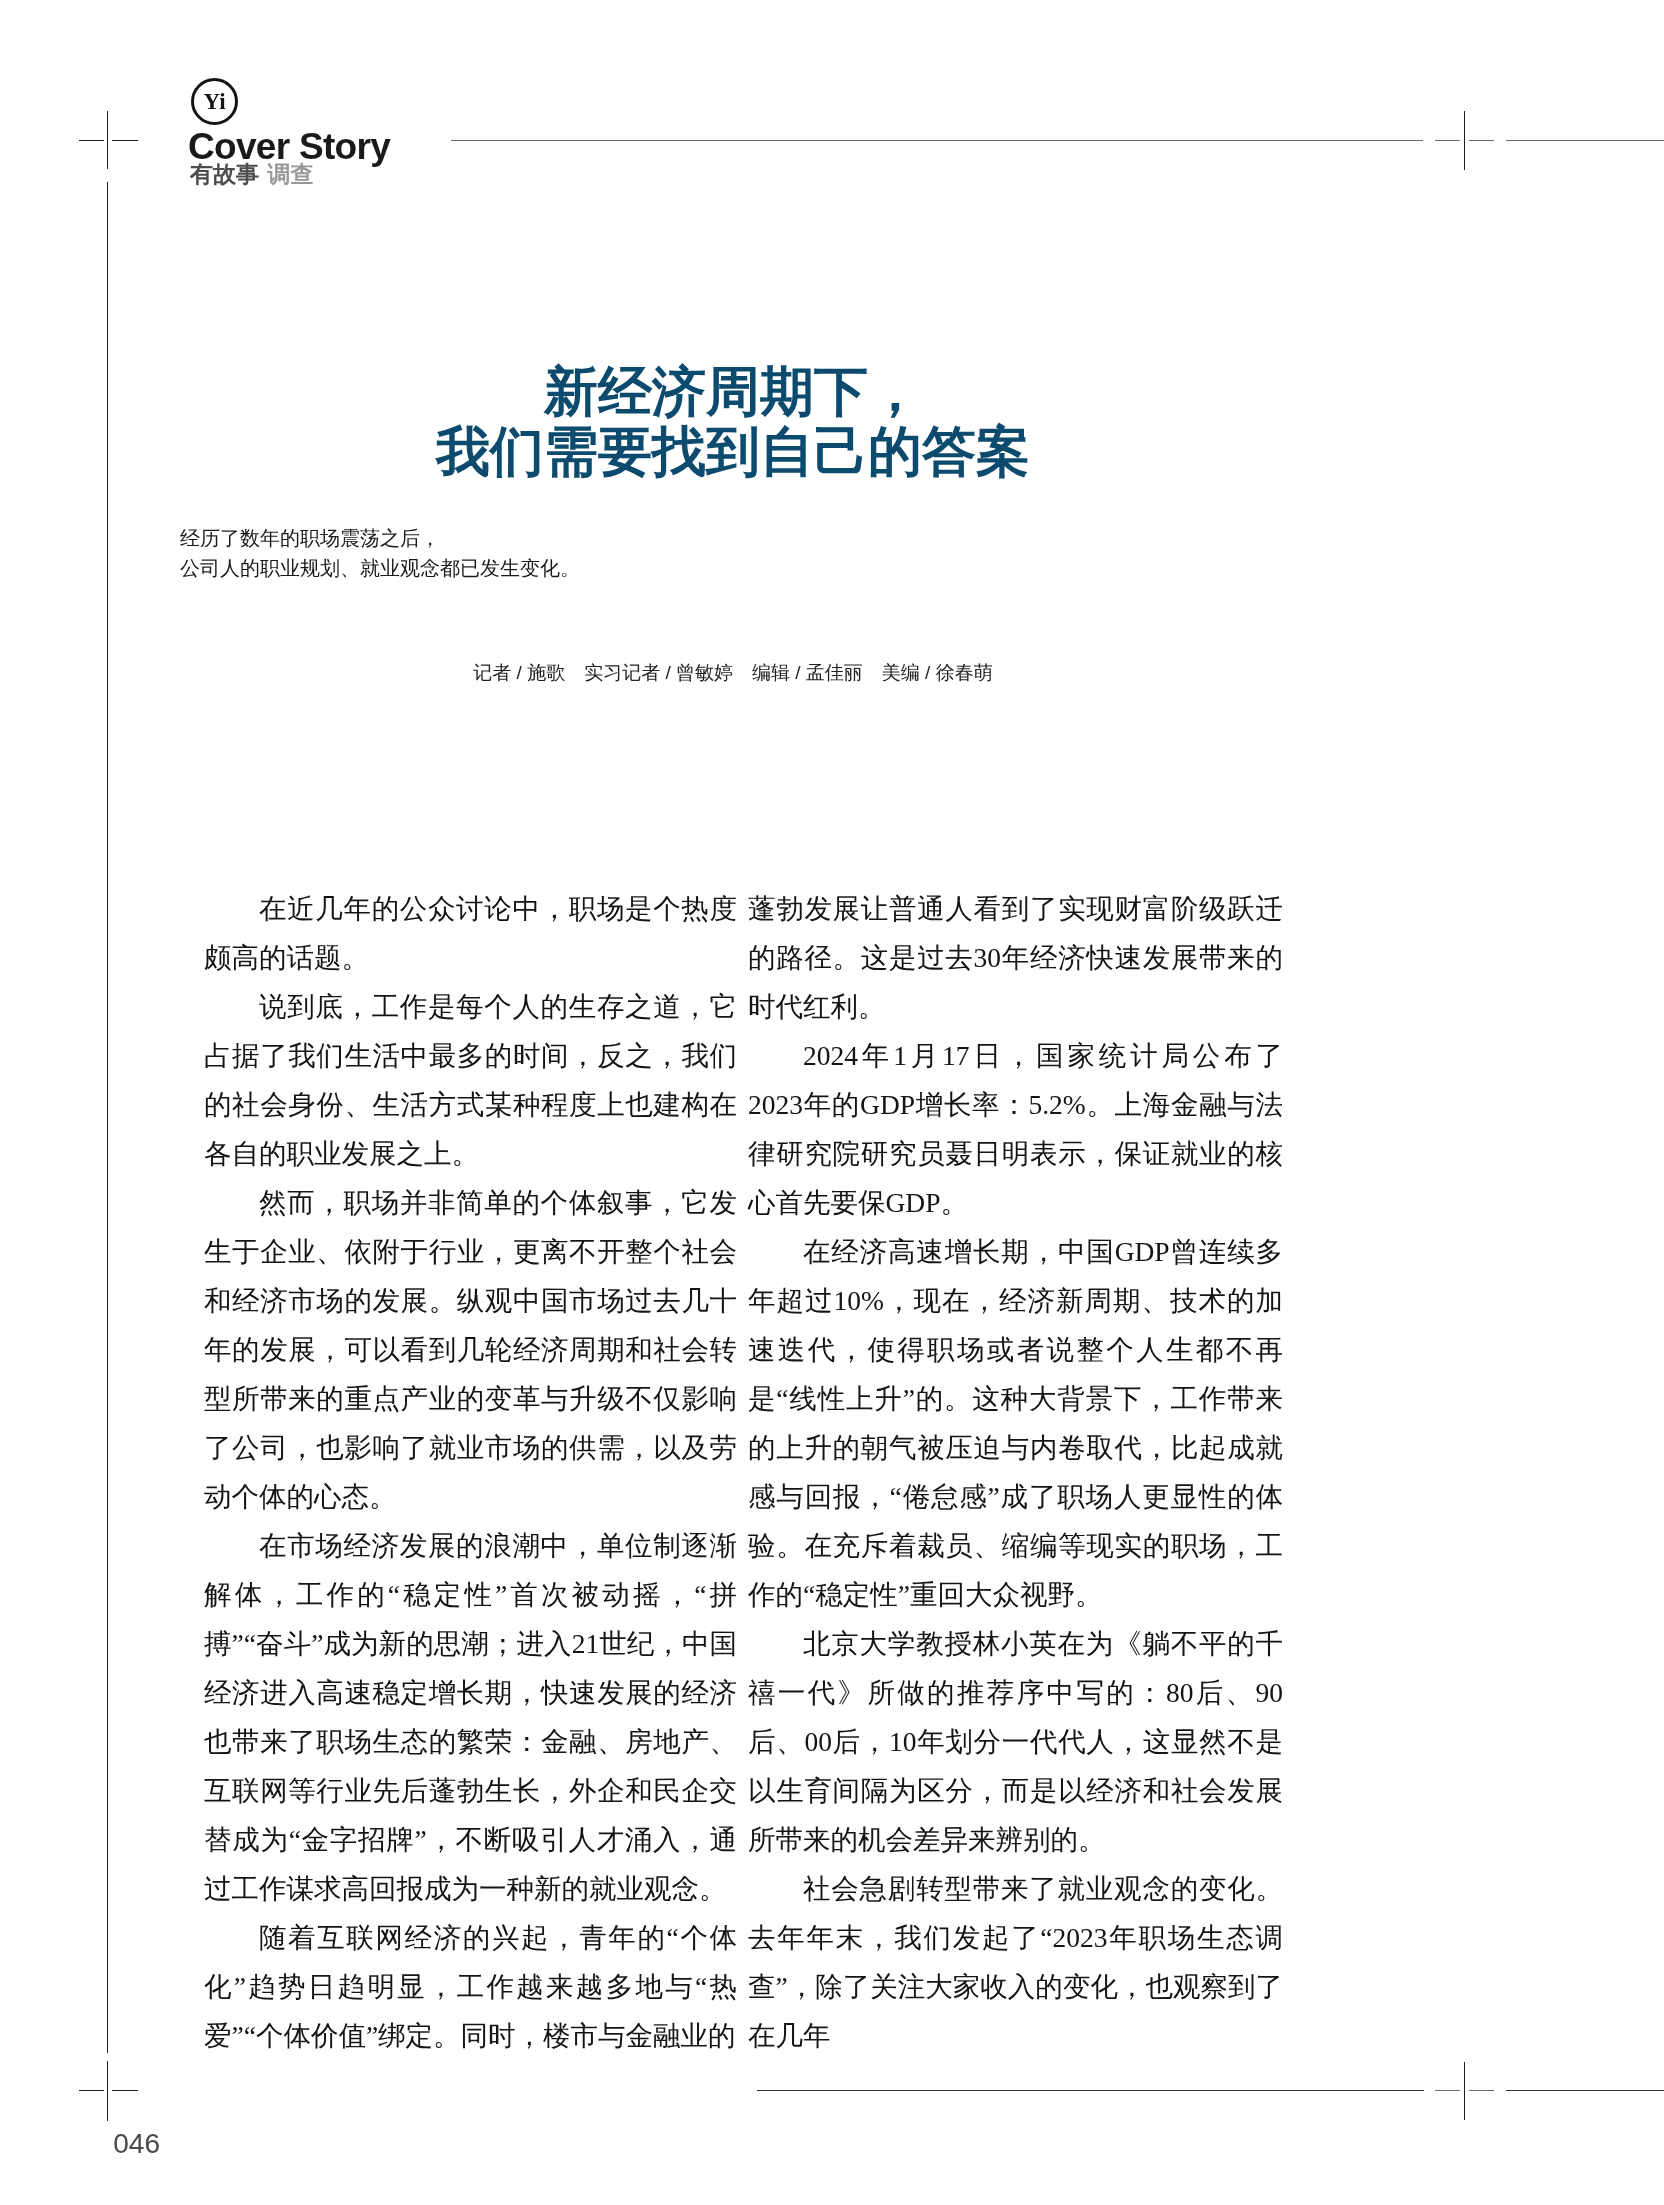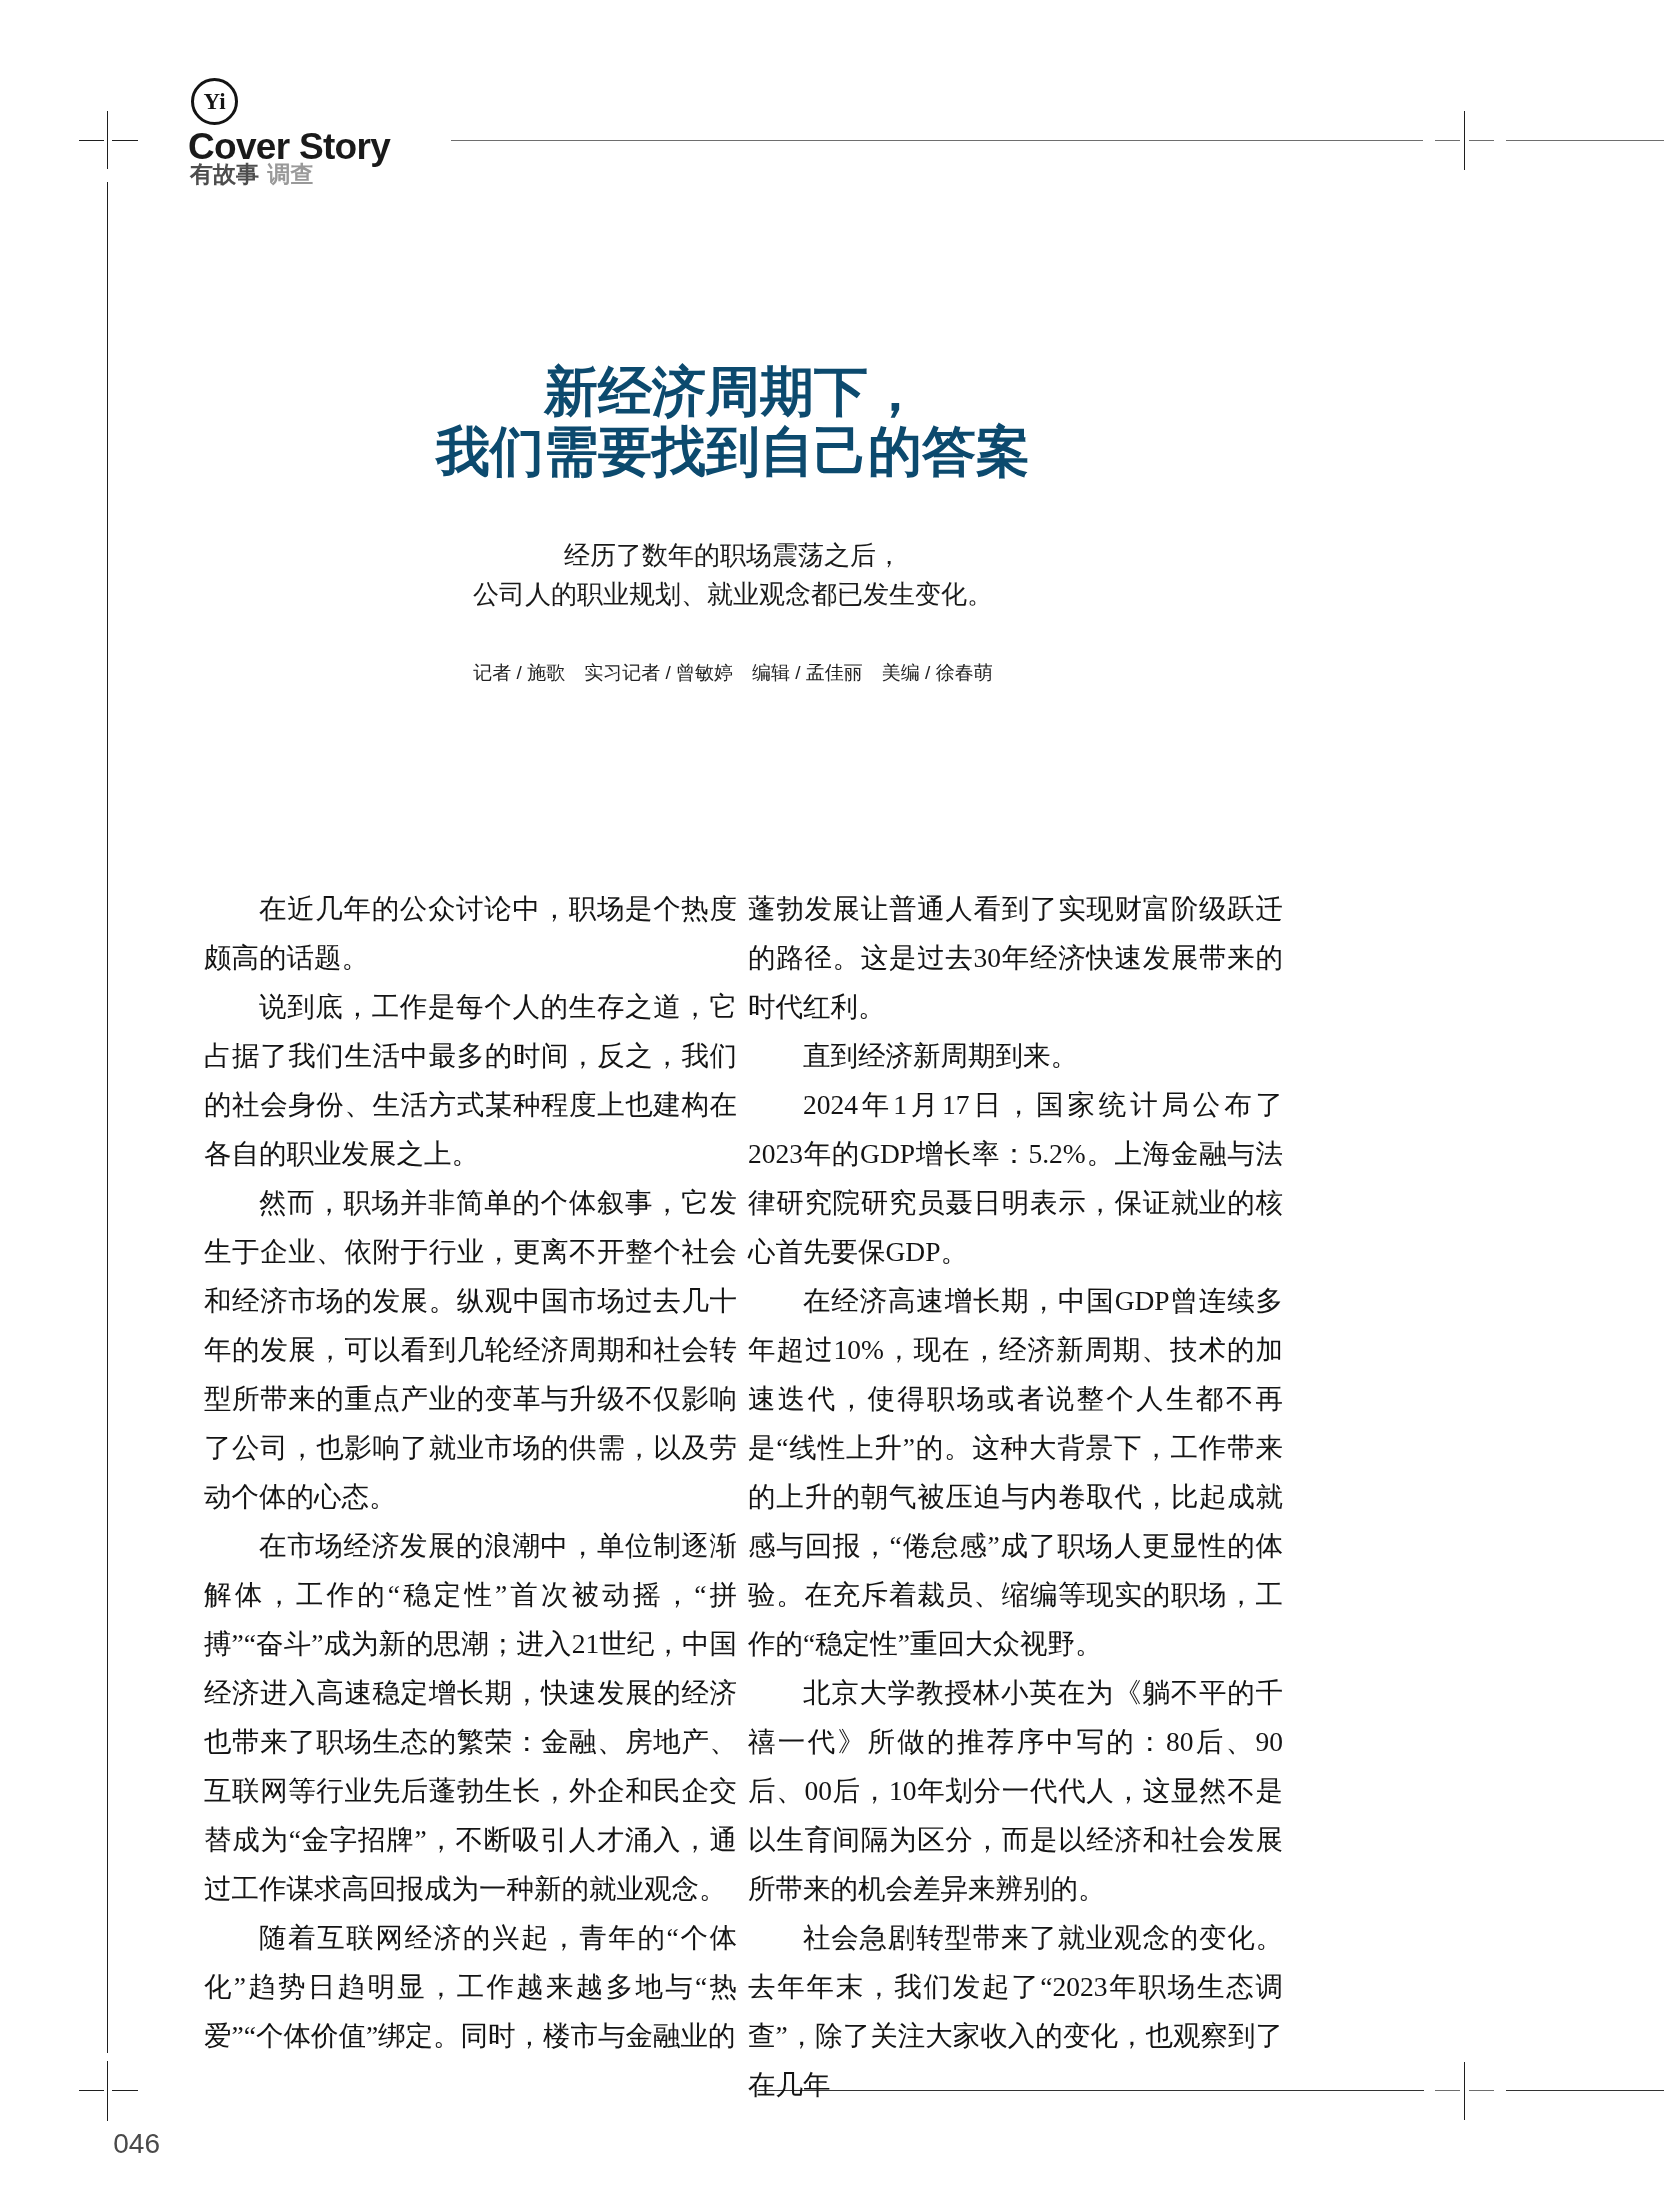--- a/index.html
+++ b/index.html
@@ -37,24 +37,23 @@
   .section-cn .secondary{color:#999999;margin-left:8.5px;}
 
   
   .headline{
     position:absolute;left:180px;top:361px;width:1106px;
     text-align:center;
     font-family:"Liberation Sans","DejaVu Sans",sans-serif;
     font-weight:900;font-size:54px;line-height:1.12;color:#0c4a6e;
   }
   .dek{
-    position:absolute;left:180px;top:536px;width:1106px;
-    text-align:center;
+    position:absolute;left:180px;top:523px;width:1106px;
     font-family:"Liberation Sans","DejaVu Sans",sans-serif;
-    font-weight:400;font-size:26px;line-height:1.5;color:#1a1a1a;
+    font-weight:400;font-size:20px;line-height:1.5;color:#1a1a1a;
   }
   .byline{
     position:absolute;left:180px;top:662px;width:1106px;
     text-align:center;
     font-family:"Liberation Sans","DejaVu Sans",sans-serif;
     font-weight:400;font-size:19px;line-height:1.2;color:#222222;
   }
 
   
   .col{
@@ -123,21 +122,20 @@
   <div class="col col-left">
     <p>在近几年的公众讨论中，职场是个热度颇高的话题。</p>
     <p>说到底，工作是每个人的生存之道，它占据了我们生活中最多的时间，反之，我们的社会身份、生活方式某种程度上也建构在各自的职业发展之上。</p>
     <p>然而，职场并非简单的个体叙事，它发生于企业、依附于行业，更离不开整个社会和经济市场的发展。纵观中国市场过去几十年的发展，可以看到几轮经济周期和社会转型所带来的重点产业的变革与升级不仅影响了公司，也影响了就业市场的供需，以及劳动个体的心态。</p>
     <p>在市场经济发展的浪潮中，单位制逐渐解体，工作的“稳定性”首次被动摇，“拼搏”“奋斗”成为新的思潮；进入21世纪，中国经济进入高速稳定增长期，快速发展的经济也带来了职场生态的繁荣：金融、房地产、互联网等行业先后蓬勃生长，外企和民企交替成为“金字招牌”，不断吸引人才涌入，通过工作谋求高回报成为一种新的就业观念。</p>
     <p>随着互联网经济的兴起，青年的“个体化”趋势日趋明显，工作越来越多地与“热爱”“个体价值”绑定。同时，楼市与金融业的</p>
   </div>
 
   <div class="col col-right">
     <p class="cont">蓬勃发展让普通人看到了实现财富阶级跃迁的路径。这是过去30年经济快速发展带来的时代红利。</p>
-    <p>直到经济新周期到来。</p>
     <p>2024年1月17日，国家统计局公布了2023年的GDP增长率：5.2%。上海金融与法律研究院研究员聂日明表示，保证就业的核心首先要保GDP。</p>
     <p>在经济高速增长期，中国GDP曾连续多年超过10%，现在，经济新周期、技术的加速迭代，使得职场或者说整个人生都不再是“线性上升”的。这种大背景下，工作带来的上升的朝气被压迫与内卷取代，比起成就感与回报，“倦怠感”成了职场人更显性的体验。在充斥着裁员、缩编等现实的职场，工作的“稳定性”重回大众视野。</p>
     <p>北京大学教授林小英在为《躺不平的千禧一代》所做的推荐序中写的：80后、90后、00后，10年划分一代代人，这显然不是以生育间隔为区分，而是以经济和社会发展所带来的机会差异来辨别的。</p>
     <p>社会急剧转型带来了就业观念的变化。去年年末，我们发起了“2023年职场生态调查”，除了关注大家收入的变化，也观察到了在几年</p>
   </div>
 
   <div class="page-number">046</div>
 
 </div>
 

